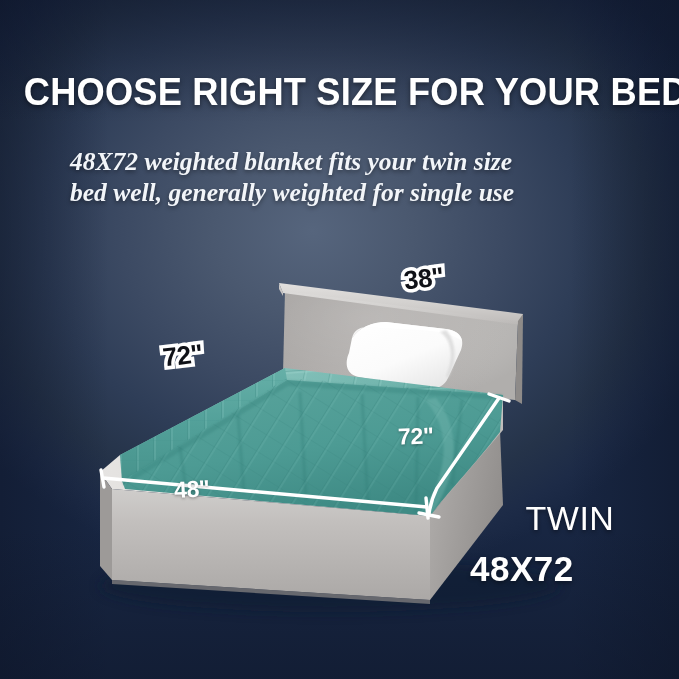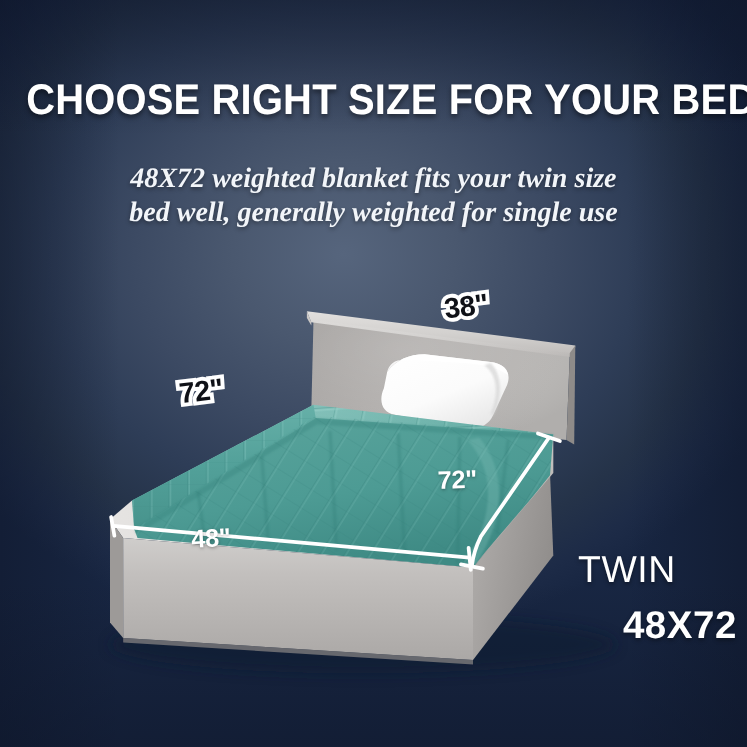--- a/index.html
+++ b/index.html
@@ -51,21 +51,20 @@
     font-size: 39px;
     letter-spacing: 0.2px;
     transform: scaleX(0.93);
     text-shadow: 0 2px 5px rgba(0,0,0,.45);
     white-space: nowrap;
   }
   .subtitle {
     position: absolute;
     left: 70px; right: 70px;
     top: 146px;
-    text-align: center;
     color: #f2f5f9;
     font-family: "Liberation Serif", "DejaVu Serif", serif;
     font-weight: 700;
     font-style: italic;
     font-size: 25.5px;
     line-height: 31px;
     text-shadow: 0 2px 4px rgba(0,0,0,.40);
   }
 
   
@@ -117,21 +116,21 @@
     font-size: 34px;
     font-weight: 400;
     letter-spacing: 0.5px;
     text-shadow: 0 2px 4px rgba(0,0,0,.4);
   }
   .size-dims {
     position: absolute;
     left: 470px;
     top: 549px;
     width: 200px;
-    text-align: right;
+    text-align: left;
     color: #ffffff;
     font-size: 35px;
     font-weight: 700;
     letter-spacing: 0.5px;
     text-shadow: 0 2px 4px rgba(0,0,0,.4);
   }
 </style>
 </head>
 <body>
 

